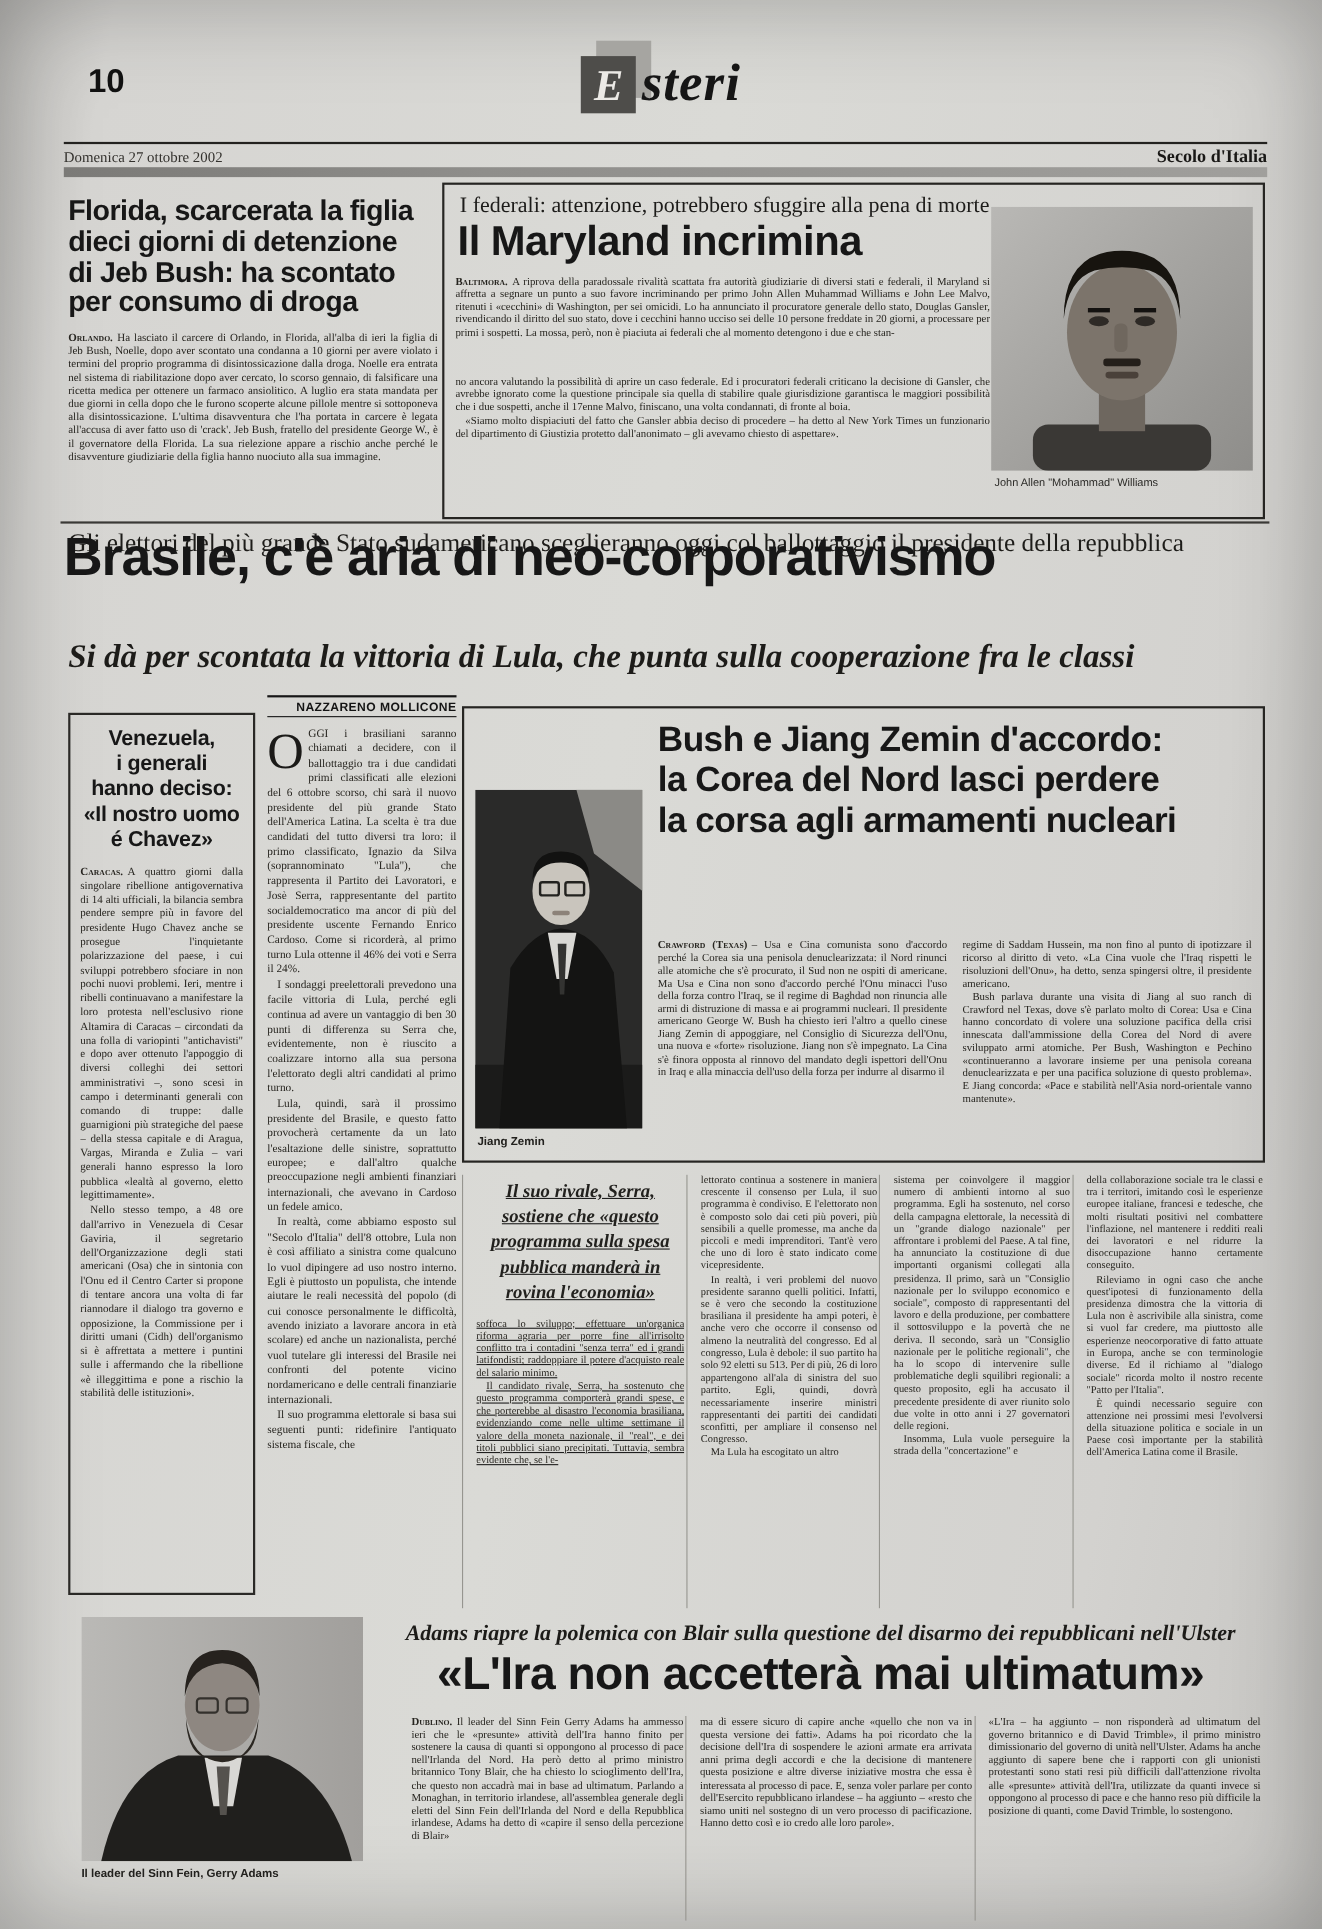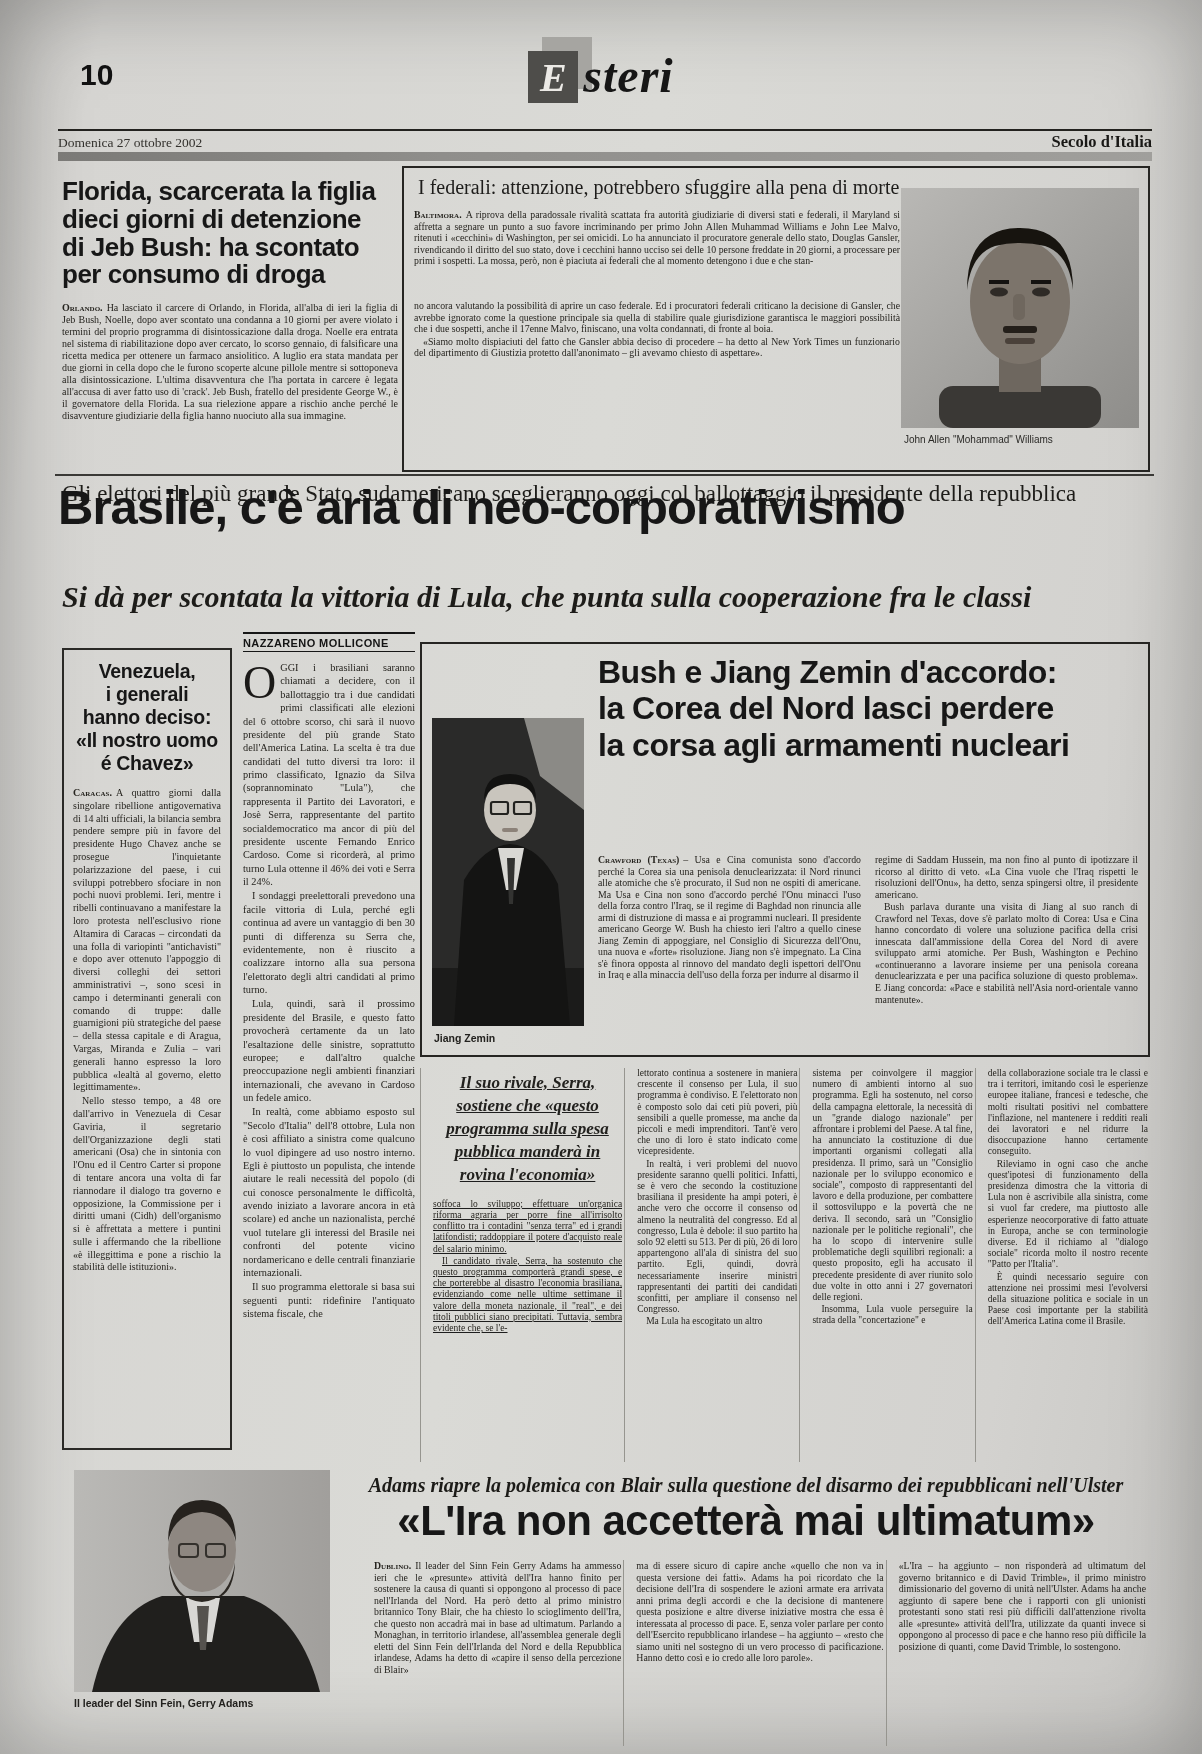--- a/index.html
+++ b/index.html
@@ -47,21 +47,21 @@
   .b-hl{left:58px;top:483px;width:1096px;font-size:49px;line-height:1;letter-spacing:-1px;}
   .b-sub{left:62px;top:580px;width:1090px;font:italic 700 30px "Liberation Serif",serif;color:#1d1c19;}
 
   
   .venezuela{left:62px;top:648px;width:170px;height:802px;border:2px solid #2a2926;padding:10px 9px;box-sizing:border-box;}
   .v-hl{font-size:19.5px;line-height:1.18;text-align:center;letter-spacing:-.3px;}
   .v-body{margin-top:12px;font-size:10px;line-height:1.28;height:660px;}
 
   
   .bcol1{left:243px;top:632px;width:172px;height:828px;}
-  .byline-box{border-top:2.5px solid #161616;border-bottom:1.5px solid #161616;padding:3px 0 2px;text-align:left;
+  .byline-box{border-top:2.5px solid #161616;border-bottom:1.5px solid #161616;padding:3px 0 2px;text-align:right;
               font:700 11px "Liberation Sans",sans-serif;letter-spacing:.4px;color:#141414;}
   .bcol1 .bt{margin-top:9px;font-size:10.3px;line-height:1.3;height:780px;}
   .dropcap{float:left;font:400 46px/0.82 "Liberation Serif",serif;padding:3px 4px 0 0;color:#1b1a18;}
 
   
   .jiangbox{left:420px;top:642px;width:730px;height:415px;border:2px solid #262522;box-sizing:border-box;}
   .j-photo{position:absolute;left:10px;top:74px;width:152px;height:308px;}
   .j-caption{position:absolute;left:12px;top:388px;font:700 10.5px "Liberation Sans",sans-serif;color:#22211e;}
   .j-hl{position:absolute;left:176px;top:10px;width:542px;font-size:32px;line-height:1.14;}
   .j-cols{position:absolute;left:176px;top:210px;width:540px;height:192px;display:flex;gap:14px;}
@@ -109,20 +109,21 @@
       <div>per consumo di droga</div>
     </div>
     <div class="bt clip">
       <p class="first"><span class="dateline">Orlando.</span><span>Ha lasciato il carcere di Orlando, in Florida, all'alba di ieri la figlia di Jeb Bush, Noelle, dopo aver scontato una condanna a 10 giorni per avere violato i termini del proprio programma di disintossicazione dalla droga. Noelle era entrata nel sistema di riabilitazione dopo aver cercato, lo scorso gennaio, di falsificare una ricetta medica per ottenere un farmaco ansiolitico. A luglio era stata mandata per due giorni in cella dopo che le furono scoperte alcune pillole mentre si sottoponeva alla disintossicazione. L'ultima disavventura che l'ha portata in carcere è legata all'accusa di aver fatto uso di 'crack'. Jeb Bush, fratello del presidente George W., è il governatore della Florida. La sua rielezione appare a rischio anche perché le disavventure giudiziarie della figlia hanno nuociuto alla sua immagine.</span></p>
     </div>
   </article>
 
   <article class="abs maryland">
     <div class="m-kicker">I federali: attenzione, potrebbero sfuggire alla pena di morte</div>
     <div class="hl m-hl">
+      <div>Il Maryland incrimina</div>
     </div>
     <div class="m-cols">
       <div class="m-col bt clip">
         <p class="first"><span class="dateline">Baltimora.</span><span>A riprova della paradossale rivalità scattata fra autorità giudiziarie di diversi stati e federali, il Maryland si affretta a segnare un punto a suo favore incriminando per primo John Allen Muhammad Williams e John Lee Malvo, ritenuti i «cecchini» di Washington, per sei omicidi. Lo ha annunciato il procuratore generale dello stato, Douglas Gansler, rivendicando il diritto del suo stato, dove i cecchini hanno ucciso sei delle 10 persone freddate in 20 giorni, a processare per primi i sospetti. La mossa, però, non è piaciuta ai federali che al momento detengono i due e che stan-</span></p>
       </div>
       <div class="m-col bt clip">
         <p class="first">no ancora valutando la possibilità di aprire un caso federale. Ed i procuratori federali criticano la decisione di Gansler, che avrebbe ignorato come la questione principale sia quella di stabilire quale giurisdizione garantisca le maggiori possibilità che i due sospetti, anche il 17enne Malvo, finiscano, una volta condannati, di fronte al boia.</p>
         <p>«Siamo molto dispiaciuti del fatto che Gansler abbia deciso di procedere – ha detto al New York Times un funzionario del dipartimento di Giustizia protetto dall'anonimato – gli avevamo chiesto di aspettare».</p>
       </div>
     </div>

